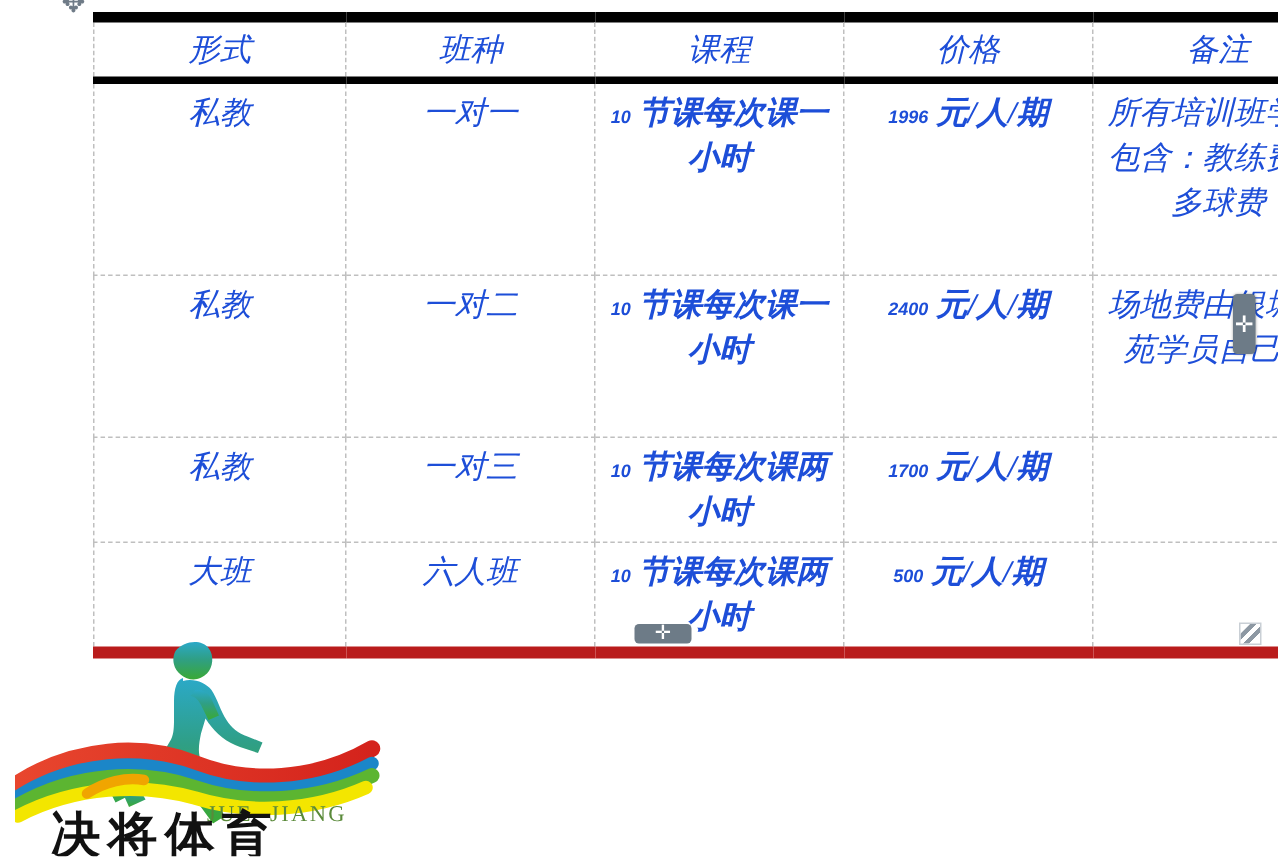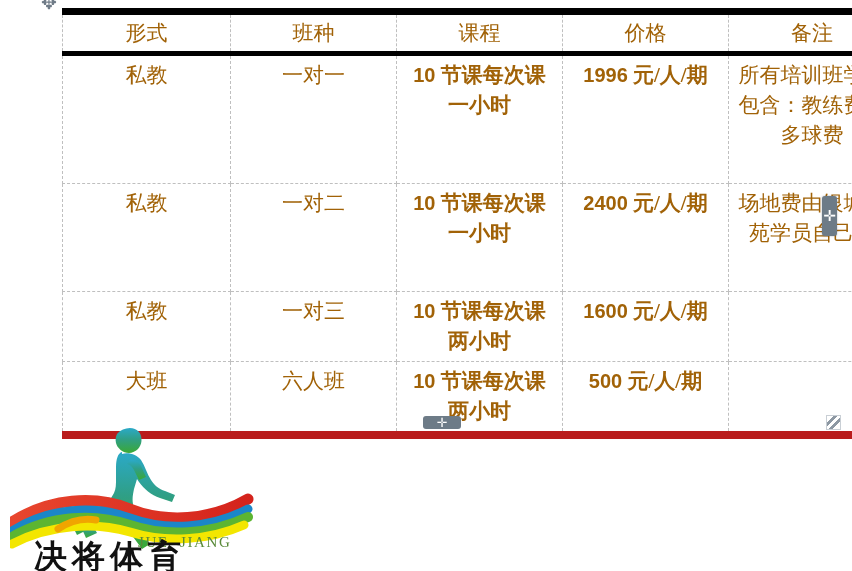--- a/index.html
+++ b/index.html
@@ -34,22 +34,23 @@
   #pricing-table td, #pricing-table th {
     border-left: 1px dashed #bfbfbf;
     border-right: 1px dashed #bfbfbf;
     border-top: 1px dashed #bfbfbf;
     border-bottom: 1px dashed #bfbfbf;
     text-align: center;
     vertical-align: top;
     padding: 5px 6px 4px 6px;
     font-size: 21px;
     line-height: 1.42;
-    color: #a16207;
+    color: #1d4ed8;
     font-weight: normal;
+    font-style: italic;
   }
   
   #pricing-table thead th {
     border-top: 7px solid #000000;
     border-bottom: 5px solid #000000;
     padding-top: 4px;
     padding-bottom: 2px;
     height: 30px;
     vertical-align: middle;
   }
@@ -59,21 +60,21 @@
   #pricing-table td:first-child, #pricing-table th:first-child { border-left: 1px dashed #bfbfbf; }
   #pricing-table td:last-child, #pricing-table th:last-child { border-right: 1px dashed #bfbfbf; }
 
   .c-form   { width: 155px; }
   .c-class  { width: 153px; }
   .c-course { width: 153px; }
   .c-price  { width: 153px; }
   .c-note   { width: 154px; }
 
   
-  .num { font-family: "Liberation Sans", sans-serif; font-weight: bold; font-size: 20px; }
+  .num { font-family: "Liberation Sans", sans-serif; font-weight: bold; font-size: 12px; }
 
   .cell-course, .cell-price { font-weight: bold; }
   .cell-course .cn, .cell-price .cn { font-family: "Liberation Serif", serif; font-weight: bold; }
 
   
   .r1 td { height: 118px; }
   .r2 td { height: 98px; }
   .r3 td { height: 60px; }
   .r4 td { height: 56px; }
 
@@ -163,21 +164,21 @@
         <td class="c-form">私教</td>
         <td class="c-class">一对二</td>
         <td class="c-course cell-course"><span class="num">10</span> <span class="cn">节课每次课一小时</span></td>
         <td class="c-price cell-price"><span class="num">2400</span> <span class="cn">元/人/期</span></td>
         <td class="c-note">场地费由银城东苑学员自己付</td>
       </tr>
       <tr class="r3">
         <td class="c-form">私教</td>
         <td class="c-class">一对三</td>
         <td class="c-course cell-course"><span class="num">10</span> <span class="cn">节课每次课两小时</span></td>
-        <td class="c-price cell-price"><span class="num">1600</span> <span class="cn">元/人/期</span></td>
+        <td class="c-price cell-price"><span class="num">1700</span> <span class="cn">元/人/期</span></td>
         <td class="c-note"></td>
       </tr>
       <tr class="r4">
         <td class="c-form">大班</td>
         <td class="c-class">六人班</td>
         <td class="c-course cell-course"><span class="num">10</span> <span class="cn">节课每次课两小时</span></td>
         <td class="c-price cell-price"><span class="num">500</span> <span class="cn">元/人/期</span></td>
         <td class="c-note"></td>
       </tr>
     </tbody>

